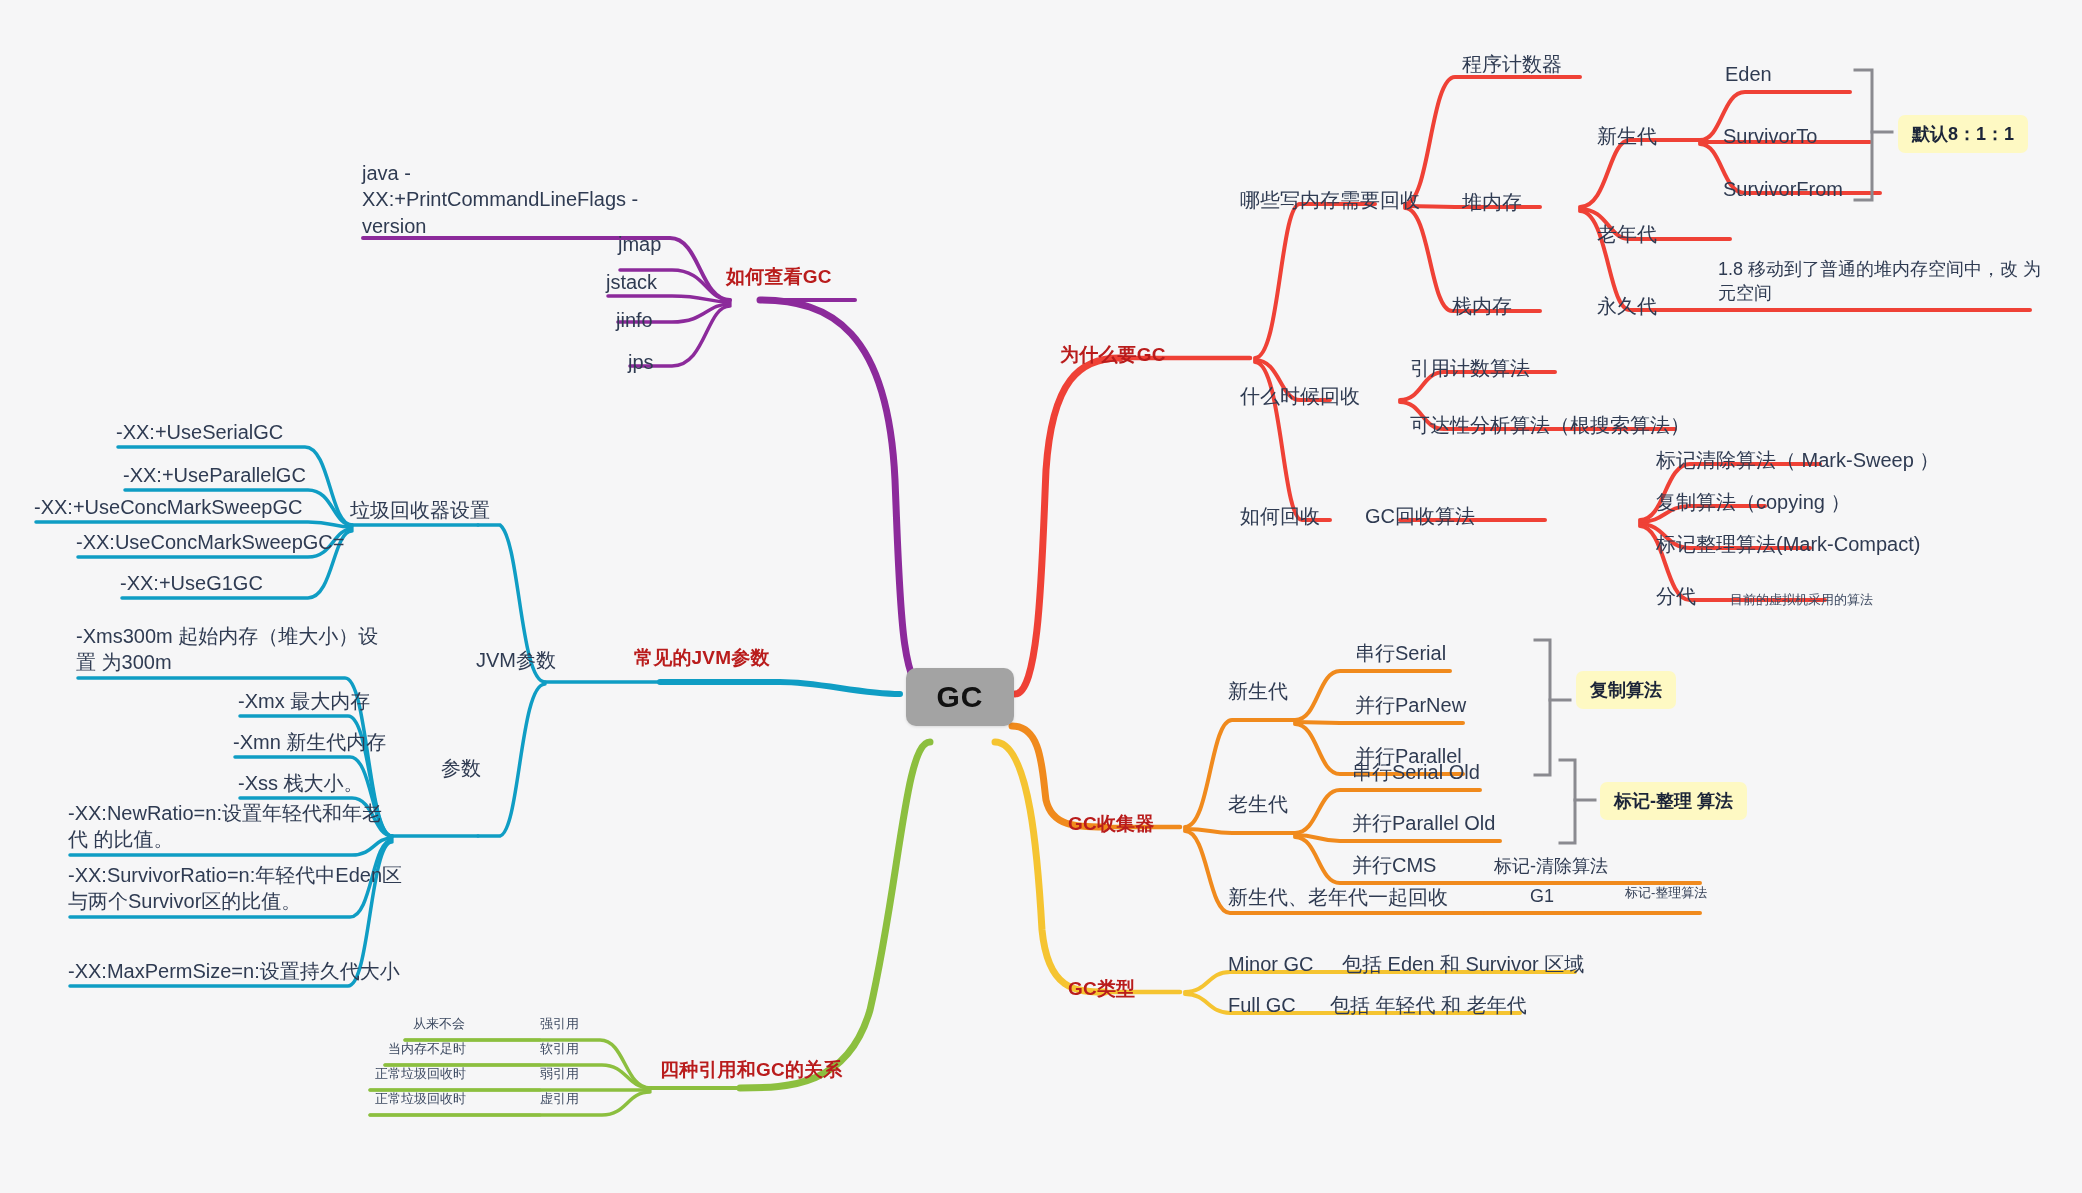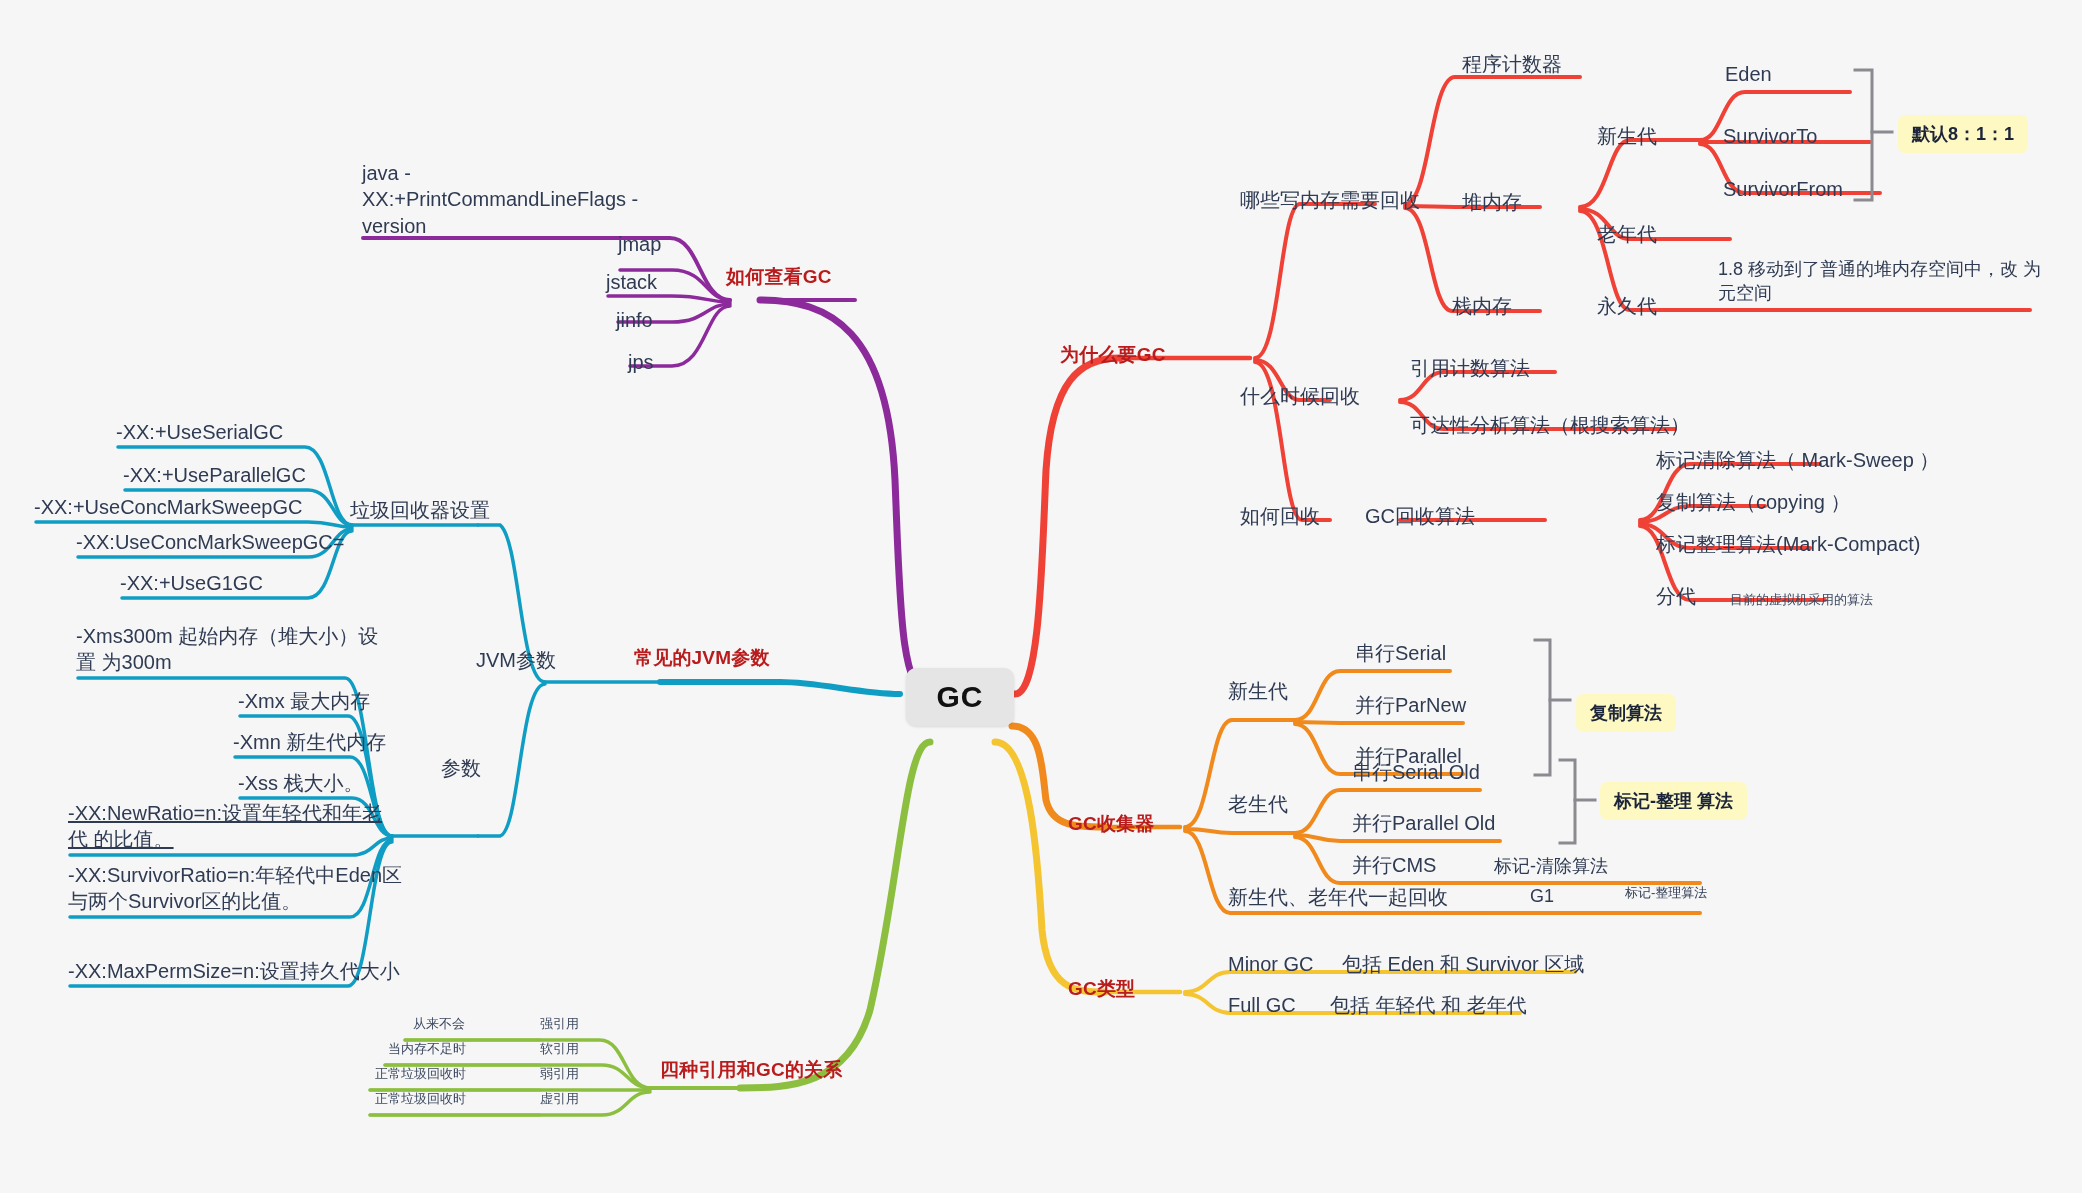--- a/index.html
+++ b/index.html
@@ -12,21 +12,21 @@
   }
   #canvas{position:absolute;left:0;top:0;width:2082px;height:1193px;}
   svg.links{position:absolute;left:0;top:0;width:2082px;height:1193px;pointer-events:none;}
   .node{position:absolute;color:#2f3b52;white-space:pre;line-height:1.25;}
   .node.l1{font-weight:bold;font-size:19px;color:#b91c1c;letter-spacing:.2px;}
   .node.l2{font-size:20px;}
   .node.l3{font-size:20px;}
   .node.l4{font-size:20px;}
   .node.small{font-size:13px;color:#3d4a61;}
   .root{
-    position:absolute;background:#e5e5e5;border-radius:10px;
+    position:absolute;background:#a3a3a3;border-radius:10px;
     box-shadow:0 1px 3px rgba(0,0,0,.12);
     font-weight:bold;font-size:30px;color:#111;
     display:flex;align-items:center;justify-content:center;
     letter-spacing:1px;
   }
   .tag{
     position:absolute;background:#fef9c3;border-radius:7px;
     font-weight:bold;font-size:18px;color:#1b2438;
     padding:7px 14px;white-space:nowrap;
   }
@@ -182,21 +182,21 @@
   <div class="node l4" style="left:34px;top:495px;">-XX:+UseConcMarkSweepGC</div>
   <div class="node l4" style="left:76px;top:530px;">-XX:UseConcMarkSweepGC=</div>
   <div class="node l4" style="left:120px;top:571px;">-XX:+UseG1GC</div>
 
   <div class="node l3" style="left:441px;top:756px;">参数</div>
   <div class="wrapnode" style="left:76px;top:623px;width:320px;">-Xms300m 起始内存（堆大小）设置
 为300m</div>
   <div class="node l4" style="left:238px;top:689px;">-Xmx 最大内存</div>
   <div class="node l4" style="left:233px;top:730px;">-Xmn 新生代内存</div>
   <div class="node l4" style="left:238px;top:771px;">-Xss 栈大小。</div>
-  <div class="wrapnode" style="left:68px;top:800px;width:330px;text-decoration:underline;">-XX:NewRatio=n:设置年轻代和年老代
+  <div class="wrapnode" style="left:68px;top:800px;width:330px;">-XX:NewRatio=n:设置年轻代和年老代
 的比值。</div>
   <div class="wrapnode" style="left:68px;top:862px;width:335px;">-XX:SurvivorRatio=n:年轻代中Eden区
 与两个Survivor区的比值。</div>
   <div class="node l4" style="left:68px;top:959px;">-XX:MaxPermSize=n:设置持久代大小</div>
 
   <div class="node l1" style="left:660px;top:1058px;">四种引用和GC的关系</div>
 
   <div class="node small" style="left:413px;top:1016px;">从来不会</div>
   <div class="node small" style="left:540px;top:1016px;">强引用</div>
 
@@ -238,21 +238,21 @@
   <div class="node l4" style="left:1656px;top:532px;">标记整理算法(Mark-Compact)</div>
   <div class="node l4" style="left:1656px;top:584px;">分代</div>
   <div class="node small" style="left:1730px;top:592px;">目前的虚拟机采用的算法</div>
 
   <div class="node l1" style="left:1068px;top:812px;">GC收集器</div>
 
   <div class="node l2" style="left:1228px;top:679px;">新生代</div>
   <div class="node l3" style="left:1355px;top:641px;">串行Serial</div>
   <div class="node l3" style="left:1355px;top:693px;">并行ParNew</div>
   <div class="node l3" style="left:1355px;top:744px;">并行Parallel</div>
-  <div class="tag" style="left:1576px;top:694px;">复制算法</div>
+  <div class="tag" style="left:1576px;top:671px;">复制算法</div>
 
   <div class="node l2" style="left:1228px;top:792px;">老生代</div>
   <div class="node l3" style="left:1352px;top:760px;">串行Serial Old</div>
   <div class="node l3" style="left:1352px;top:811px;">并行Parallel Old</div>
   <div class="node l3" style="left:1352px;top:853px;">并行CMS</div>
   <div class="node l4" style="left:1494px;top:855px;font-size:18px;">标记-清除算法</div>
   <div class="tag" style="left:1600px;top:782px;">标记-整理 算法</div>
 
   <div class="node l2" style="left:1228px;top:885px;">新生代、老年代一起回收</div>
   <div class="node l4" style="left:1530px;top:885px;font-size:18px;">G1</div>

